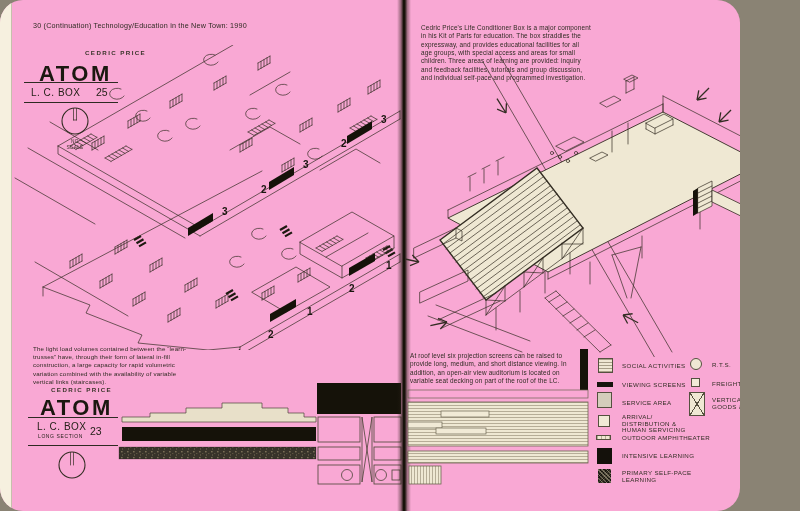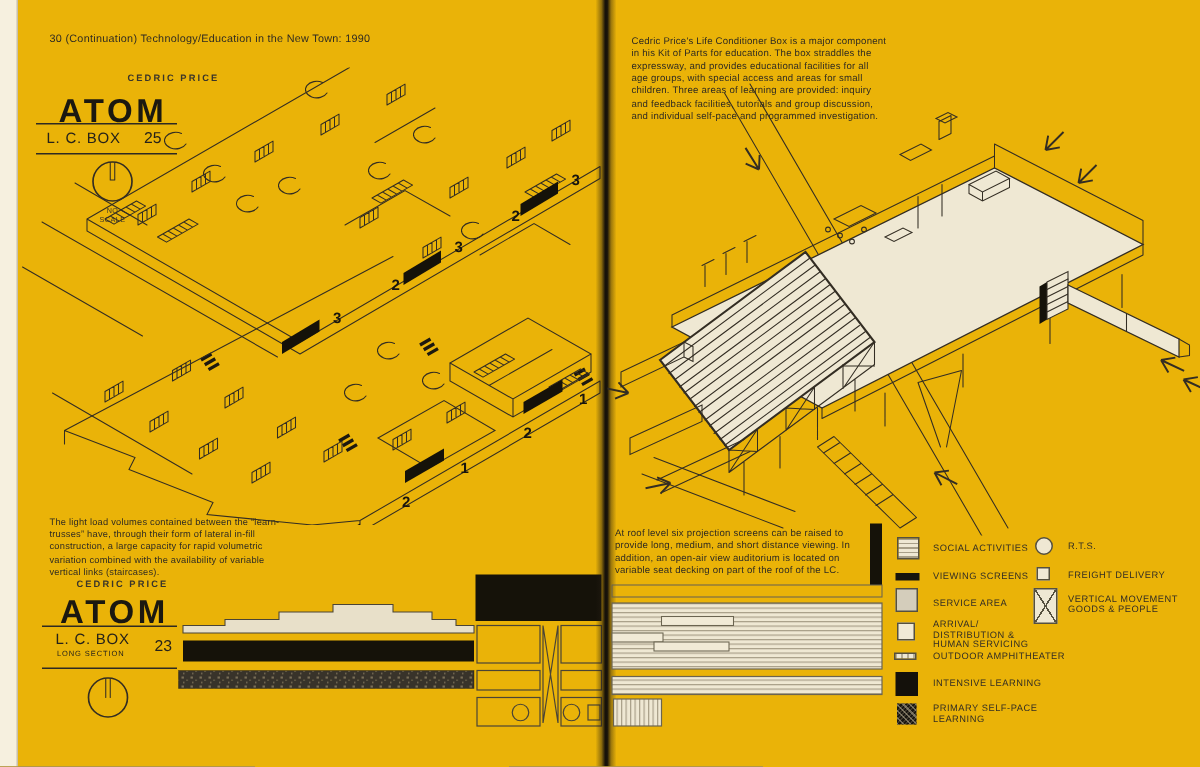--- a/index.html
+++ b/index.html
@@ -1,17 +1,17 @@
 <!DOCTYPE html>
 <html><head>
 <meta charset="utf-8">
 <style>
   html,body{margin:0;padding:0;background:#8a8374;}
-  #page{position:relative;width:800px;height:511px;overflow:hidden;
-        background:#eab308;font-family:"Liberation Sans",sans-serif;color:#2f2b22;}
+  #page{position:relative;width:740px;height:511px;overflow:hidden;
+        background:#f9a8d4;font-family:"Liberation Sans",sans-serif;color:#2f2b22;border-radius:23px;}
   .abs{position:absolute;}
   .pre{white-space:pre-line;}
   .t62{font-size:6.2px;line-height:1.32;letter-spacing:.15px;}
   .t64{font-size:6.4px;line-height:1.3;letter-spacing:.15px;}
   .hdr{font-size:7.2px;letter-spacing:.2px;}
   .firm{font-size:6.2px;letter-spacing:1.4px;font-weight:bold;color:#3a352a;}
   .atom{font-size:22px;font-weight:bold;letter-spacing:2.5px;color:#1b1810;}
   .sheet{font-size:10px;letter-spacing:.5px;color:#26221a;text-align:right;}
   .sheetnum{font-size:10.5px;color:#26221a;}
   .subsheet{font-size:5px;letter-spacing:.6px;color:#26221a;}
@@ -168,21 +168,21 @@
 construction, a large capacity for rapid volumetric
 variation combined with the availability of variable
 vertical links (staircases).</div>
 
   <div>
     <div class="abs firm" style="left:51px;top:386px;">CEDRIC PRICE</div>
     <div class="abs atom" style="left:40px;top:395px;">ATOM</div>
     <div class="abs rule" style="left:28px;top:417px;width:90px;"></div>
     <div class="abs sheet" style="left:37px;top:421px;">L. C. BOX</div>
     <div class="abs subsheet" style="left:38px;top:433px;">LONG SECTION</div>
-    <div class="abs sheetnum" style="left:103px;top:425px;">23</div>
+    <div class="abs sheetnum" style="left:90px;top:425px;">23</div>
     <div class="abs rule" style="left:28px;top:445px;width:90px;"></div>
     <svg class="abs" style="left:55px;top:448px;" width="34" height="34" viewBox="0 0 34 34">
       <circle class="ink" cx="17" cy="17" r="13" style="stroke-width:1.1"></circle>
       <path class="ink" d="M15.5,4.5 V17 M18.5,4.5 V17"></path>
     </svg>
   </div>
 
   <svg class="abs" style="left:115px;top:380px;" width="290" height="131" viewBox="115 380 290 131">
     <defs>
       <pattern id="stip" width="6" height="6" patternUnits="userSpaceOnUse">

